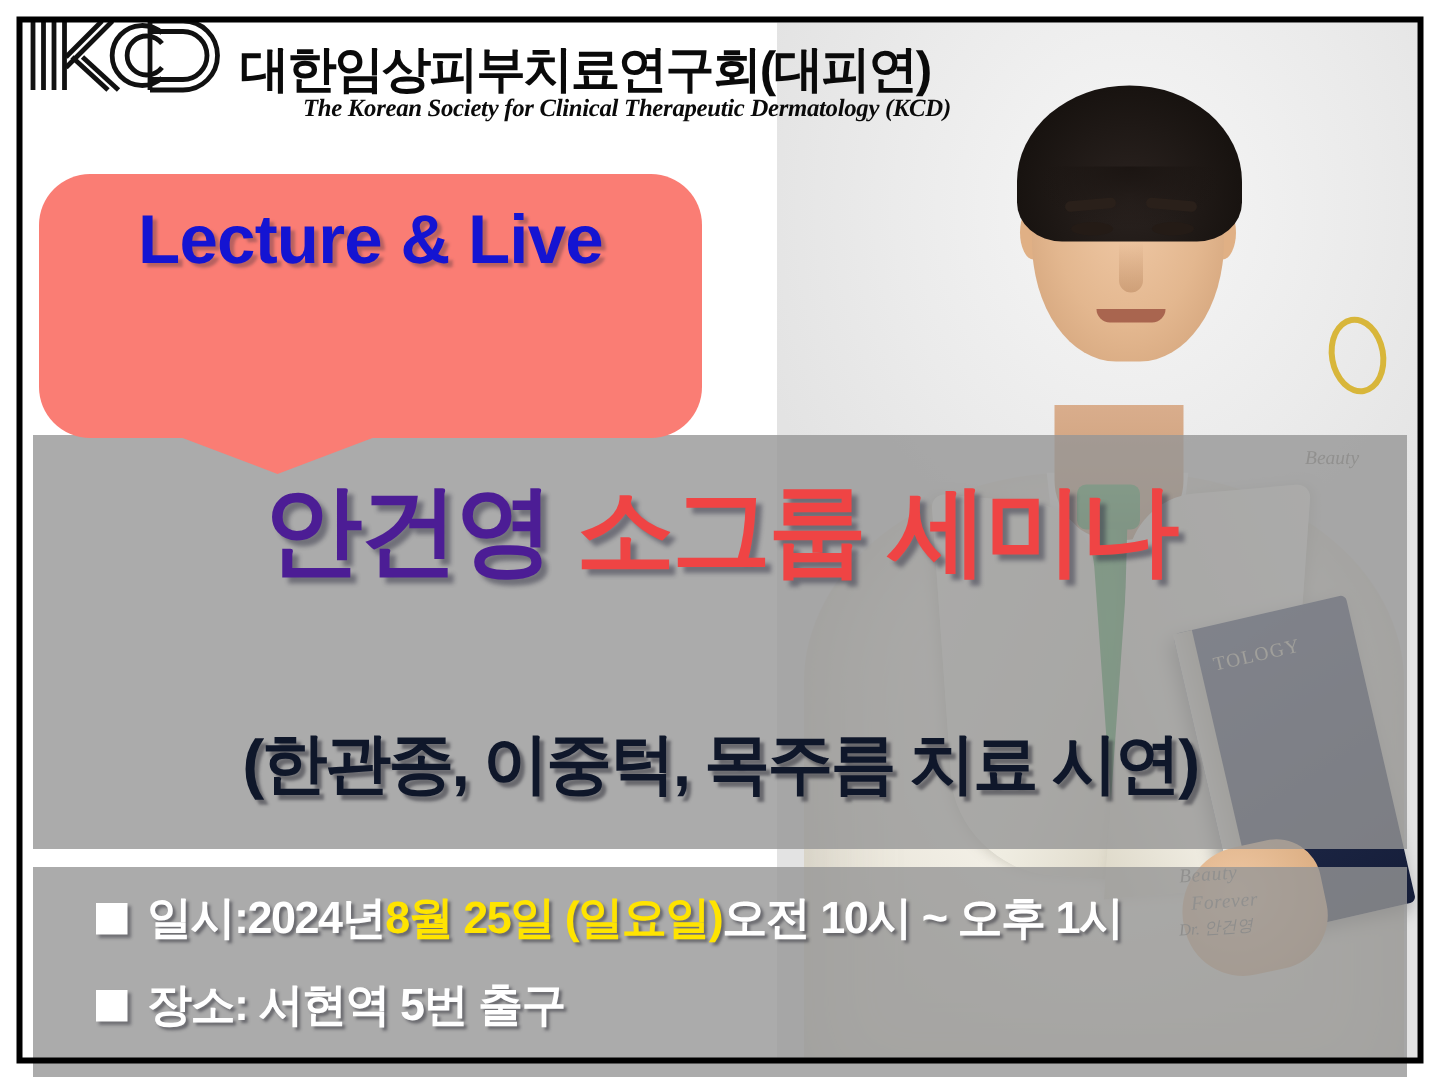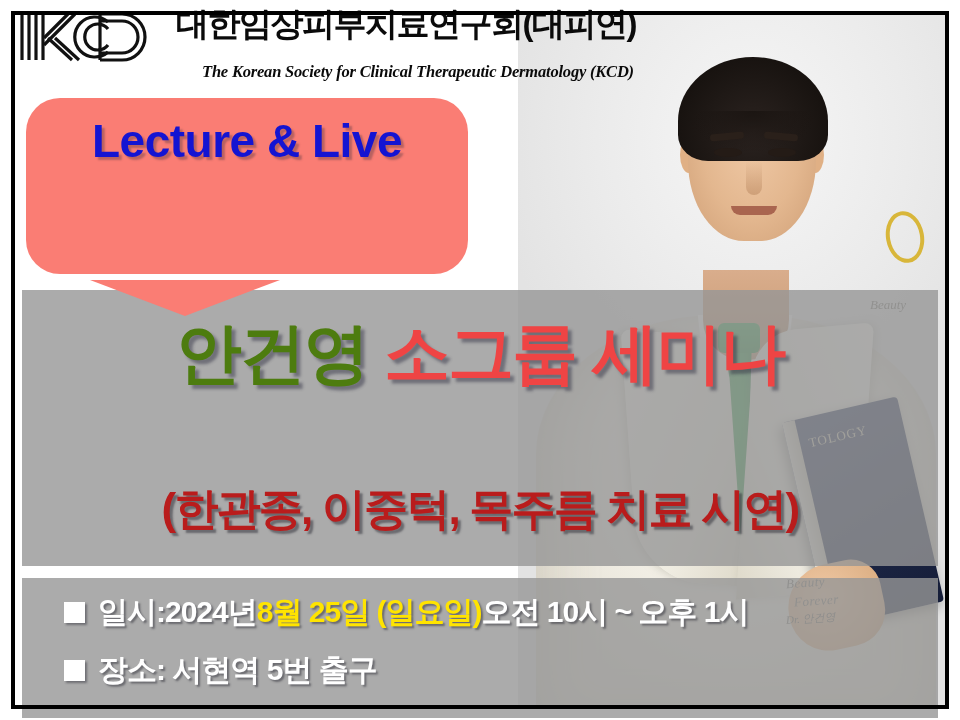--- a/index.html
+++ b/index.html
@@ -208,30 +208,30 @@
     font-weight: 700;
     font-style: italic;
     color: #0a0a0a;
     white-space: nowrap;
     line-height: 20px;
     letter-spacing: -0.2px;
     font-family: "Liberation Serif", "DejaVu Serif", serif;
     margin-left: 24px;
   }
   .header-ko-wrap{
-    position:absolute; left:160px; top:2px; z-index:11; white-space:nowrap;margin-left:16px;
+    position:absolute; left:160px; top:24px; z-index:11; white-space:nowrap;
   }
   .header-en-wrap{
     position:absolute; left:178px; top:62px; z-index:11; white-space:nowrap;
   }
 
   
   .bubble {
     position: absolute;
-    left: 26px; top: 98px;
+    left: 26px; top: 116px;
     width: 442px; height: 176px;
     background: #fa7d74;
     border-radius: 34px;
     z-index: 20;
   }
   .bubble-tail {
     position: absolute;
     left: 90px; top: 280px;
     width: 0; height: 0;
     border-left: 95px solid transparent;
@@ -278,21 +278,21 @@
     left: 0; top: 26px;
     width: 916px;
     text-align: center;
     font-size: 66px;
     font-weight: 800;
     letter-spacing: -2px;
     white-space: nowrap;
     line-height: 74px;
   }
   .title-name {
-    color: #4d7c0f;
+    color: #4c1d95;
     text-shadow: 4px 4px 3px rgba(40,40,60,.45);
   }
   .title-rest {
     color: #ef4444;
     text-shadow: 4px 4px 3px rgba(40,40,60,.45);
   }
   .subtitle-1 {
     position: absolute;
     left: 0; top: 126px;
     width: 916px;
@@ -304,21 +304,21 @@
     white-space: nowrap;
     text-shadow: 3px 3px 2px rgba(40,40,50,.55);
   }
   .subtitle-2 {
     position: absolute;
     left: 0; top: 190px;
     width: 916px;
     text-align: center;
     font-size: 44px;
     font-weight: 800;
-    color: #b91c1c;
+    color: #0f172a;
     letter-spacing: -1.8px;
     white-space: nowrap;
     text-shadow: 3px 3px 2px rgba(40,40,50,.5);
   }
 
   
   .panel-info {
     position: absolute;
     left: 22px; top: 578px;
     width: 916px; height: 140px;

